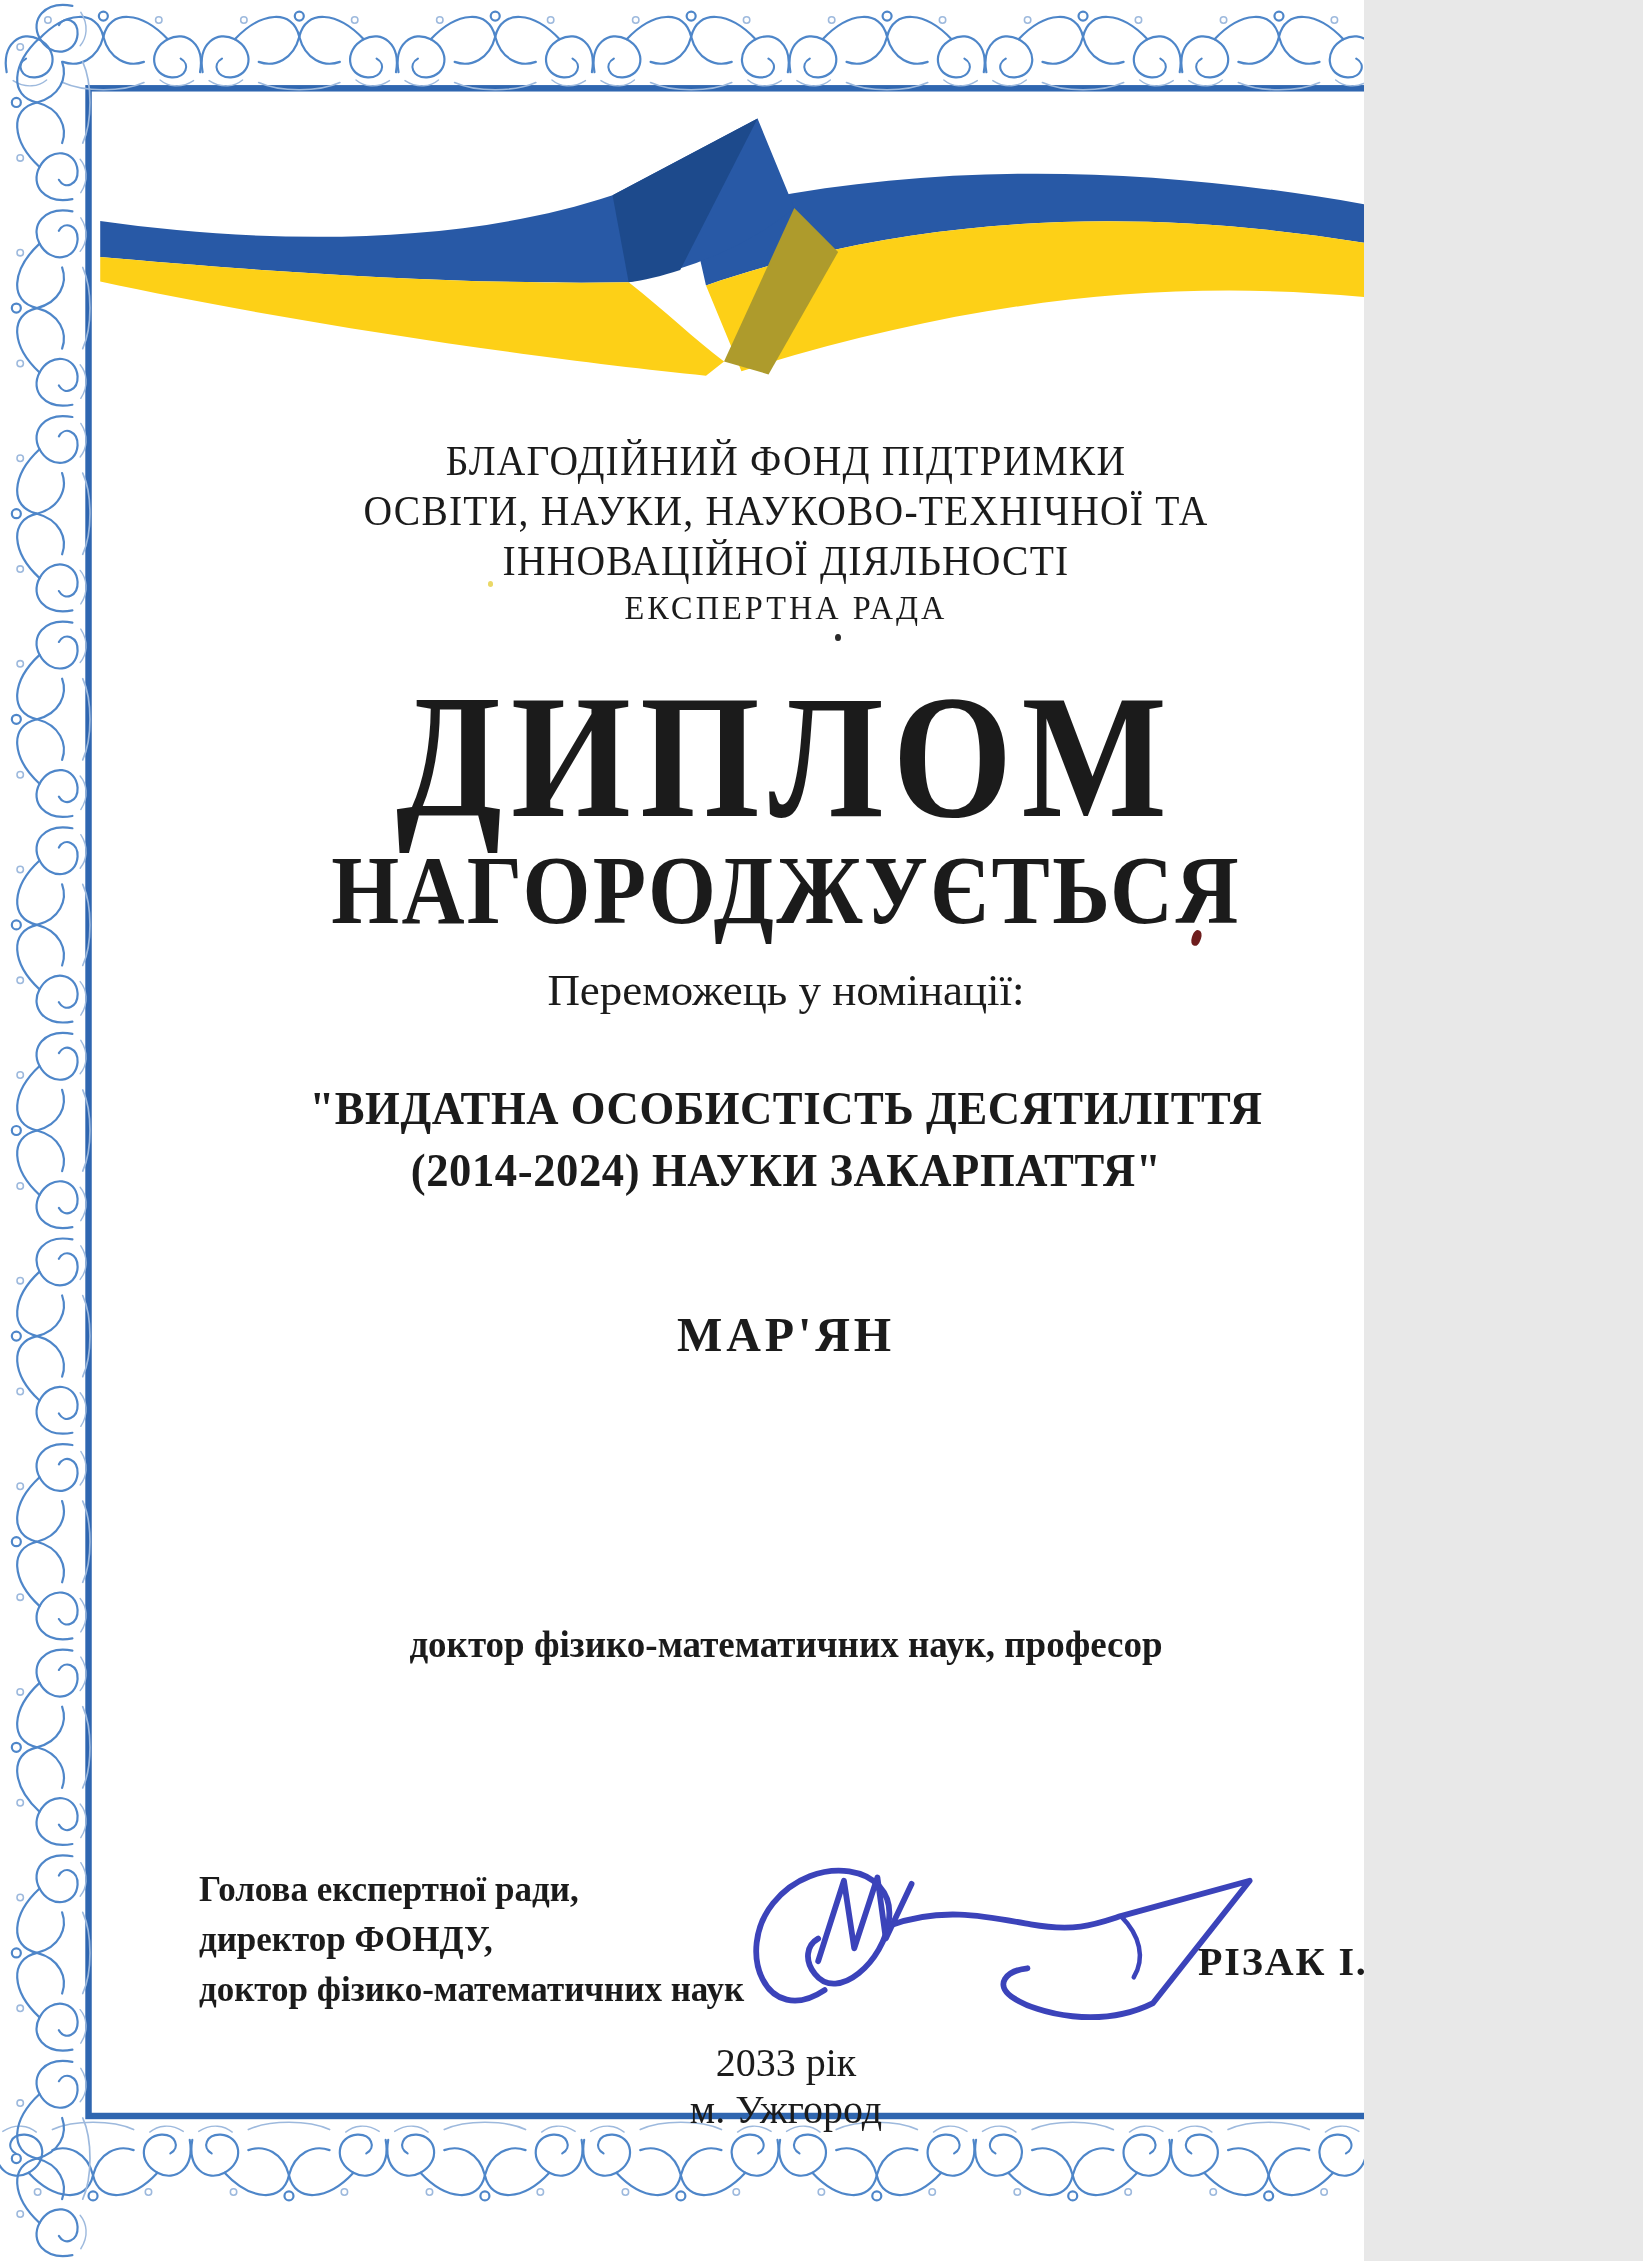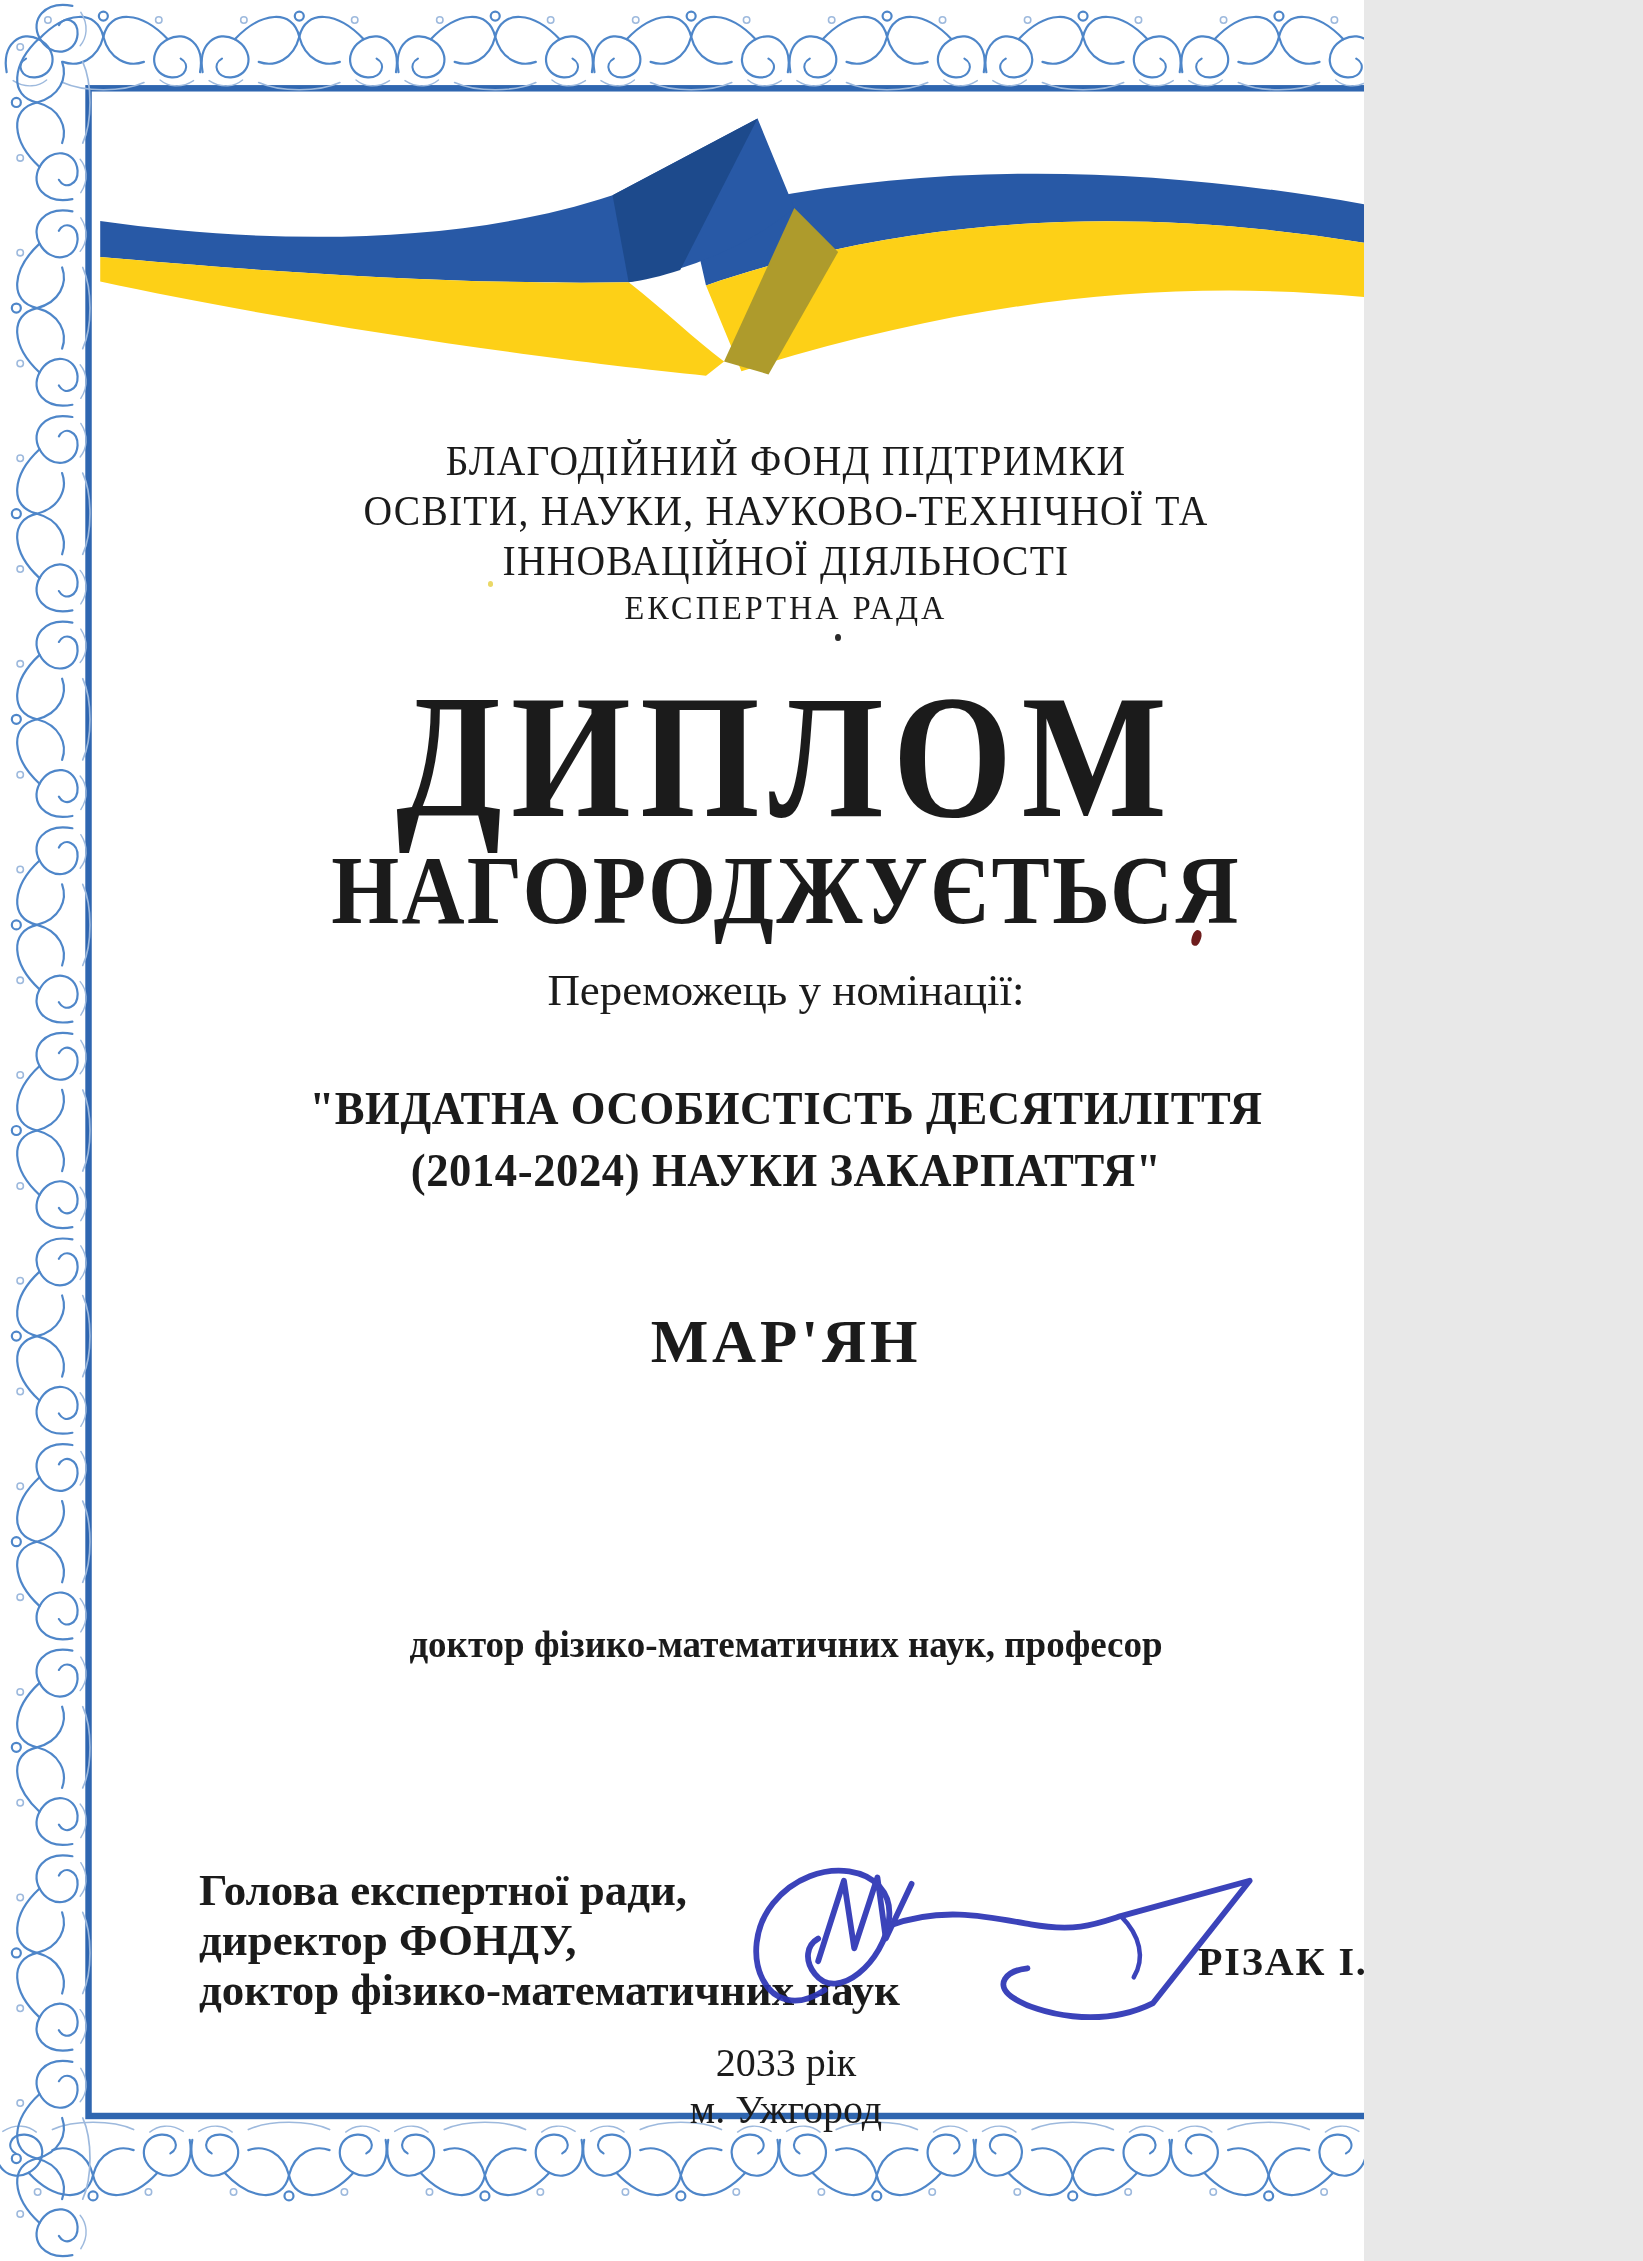--- a/index.html
+++ b/index.html
@@ -7,24 +7,24 @@
         font-family:"Liberation Serif",serif;color:#1b1b1b;}
   svg.abs{position:absolute;display:block;}
   
   .t{position:absolute;left:90px;width:1392px;text-align:center;white-space:nowrap;color:#1b1b1b;}
   .org{top:436px;font-size:43px;line-height:50px;letter-spacing:1.3px;transform:scaleX(.92);font-weight:500;}
   .council{top:589px;font-size:34px;letter-spacing:3.2px;transform:scaleX(.95);font-weight:500;}
   .title{top:670px;font-size:175px;line-height:1;font-weight:700;letter-spacing:10.3px;transform:scaleX(.88);}
   .subtitle{top:842px;font-size:97px;line-height:1;font-weight:700;letter-spacing:2.6px;transform:scaleX(.90);}
   .intro{top:964px;font-size:45px;}
   .nomination{top:1078px;font-size:46px;font-weight:700;line-height:62px;letter-spacing:0.6px;transform:scaleX(.97);}
-  .name1{top:1307px;font-size:61px;font-weight:700;letter-spacing:3.9px;}
+  .name1{top:1307px;font-size:48px;font-weight:700;letter-spacing:3.9px;}
   .name2{top:1427px;font-size:72px;font-weight:700;letter-spacing:6.4px;}
   .degree{top:1623px;font-size:37px;font-weight:700;}
-  .signer{position:absolute;left:199px;top:1865px;font-size:45px;line-height:50px;font-weight:700;
+  .signer{position:absolute;left:199px;top:1865px;font-size:35px;line-height:50px;font-weight:700;
           text-align:left;white-space:nowrap;}
   .signer-name{position:absolute;left:1198px;top:1938px;font-size:40px;font-weight:700;letter-spacing:1.9px;white-space:nowrap;}
   .year{top:2039px;font-size:40px;}
   .city{top:2086px;font-size:40px;}
   .speck{position:absolute;}
 </style>
 </head>
 <body>
 
 <div class="page">

